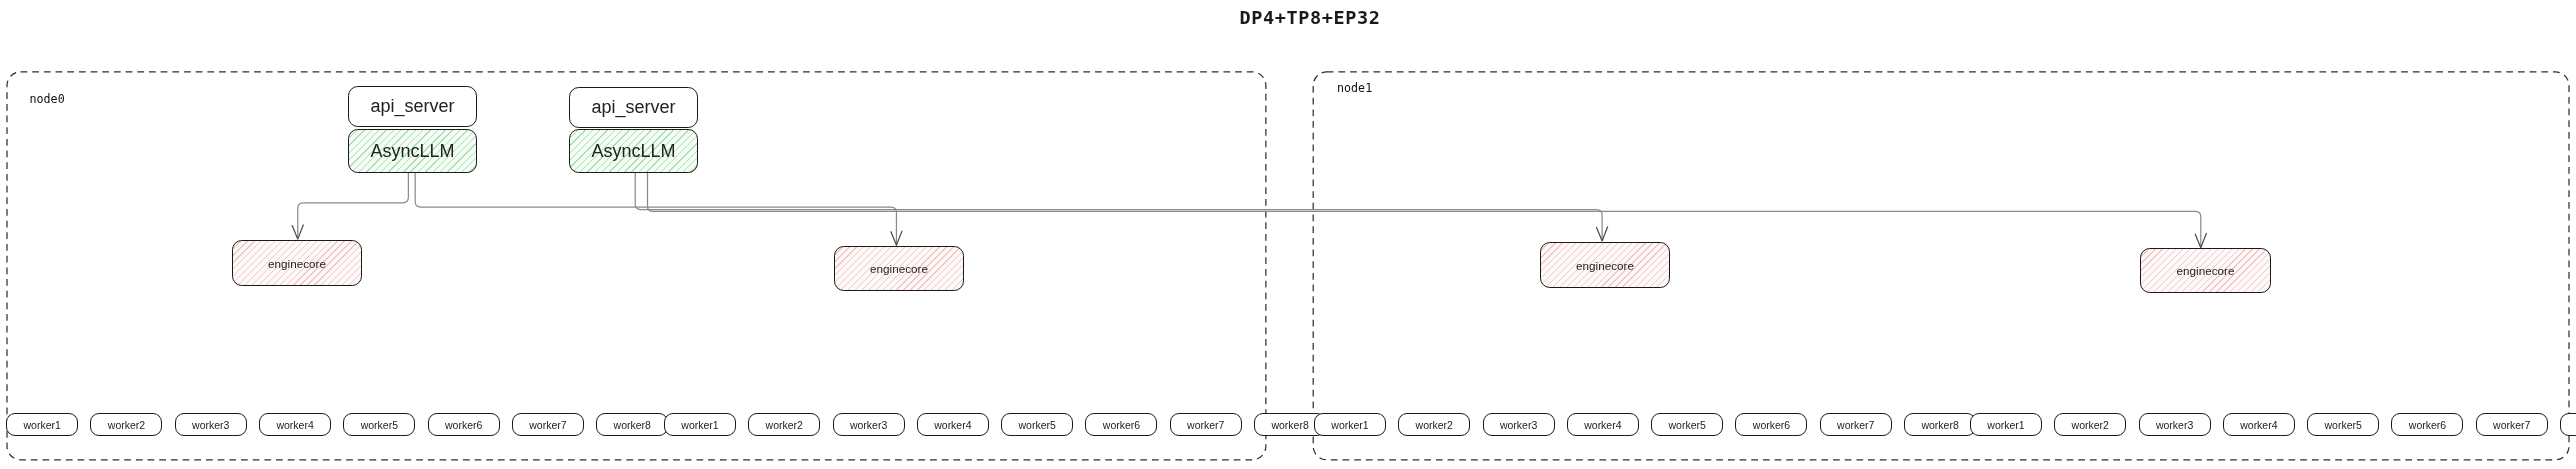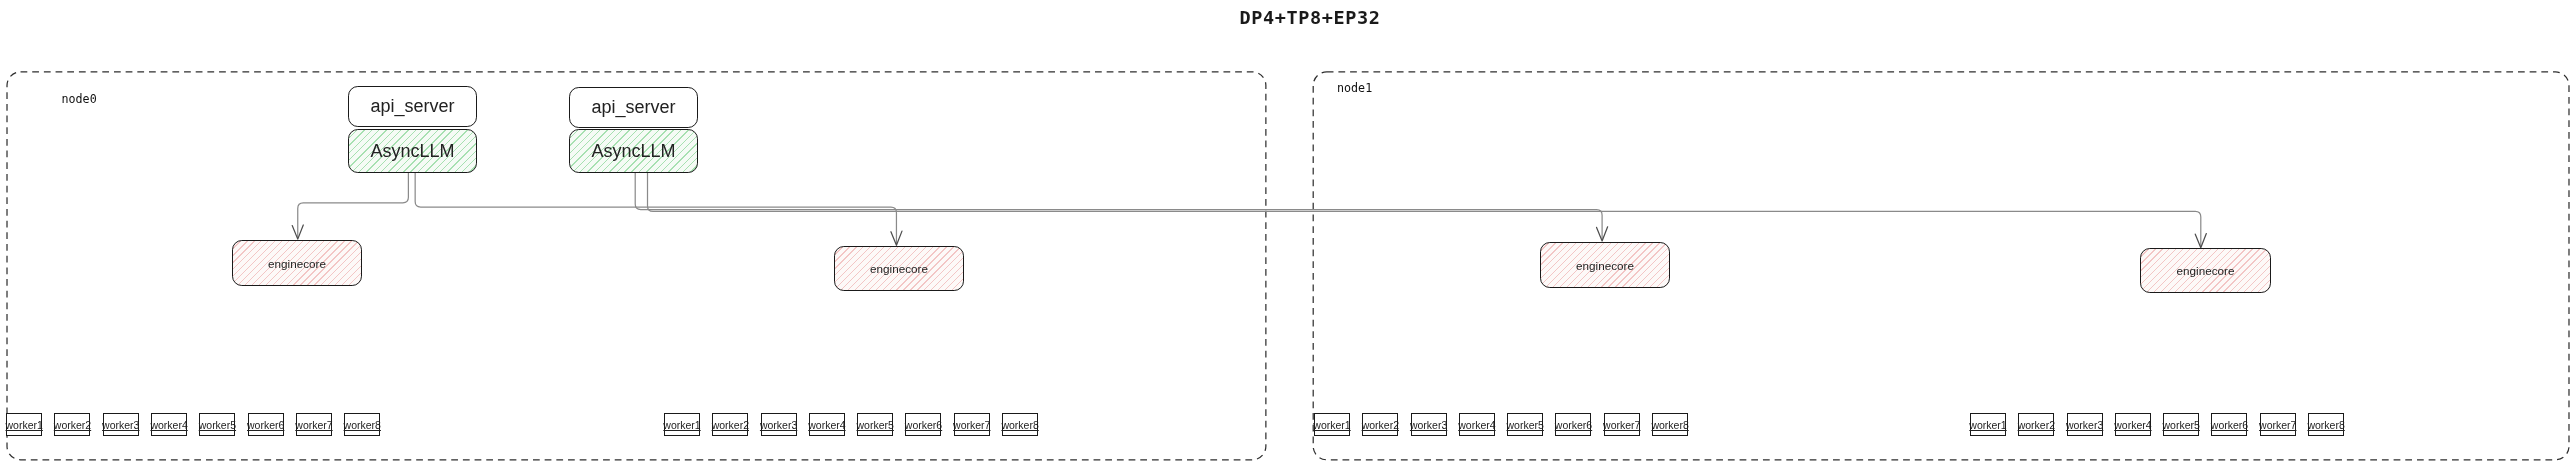--- a/index.html
+++ b/index.html
@@ -41,26 +41,25 @@
     font-size:11.7px;
     background:repeating-linear-gradient(135deg,
       rgba(236,164,164,0.6) 0px, rgba(236,164,164,0.6) 0.9px,
       rgba(0,0,0,0) 0.9px, rgba(0,0,0,0) 4.9px), #fdf9f8;
   }
   .worker-row{
     position:absolute;top:413px;height:23.4px;z-index:2;
     display:flex;gap:12.3px;
   }
   .worker{
-    width:36px;height:23.4px;box-sizing:border-box;
-    border:1.2px solid #1a1a1a;border-radius:0;
+    width:72px;height:23.4px;box-sizing:border-box;
+    border:1.2px solid #1a1a1a;border-radius:9px;
     display:flex;align-items:center;justify-content:center;
     font-size:10.5px;color:#222222;background:#ffffff;
     flex:0 0 auto;
-    text-decoration:underline;
   }
 </style>
 </head>
 <body>
 
 <div id="canvas">
 
   <svg id="wires" viewBox="0 0 4188 763" width="2576" height="469" xmlns="http://www.w3.org/2000/svg">
 
     <rect x="10" y="117" width="2048" height="631" rx="22" fill="none" stroke="#2e2e2e" stroke-width="2" stroke-dasharray="11 8"></rect>
@@ -76,21 +75,21 @@
     <g stroke="#4c4c4c" stroke-width="2" fill="none" stroke-linejoin="round" stroke-linecap="round">
       <path d="M474 367 L483 389 L492 366"></path>
       <path d="M1448 377 L1457 399 L1466 376"></path>
       <path d="M2596 370 L2605 392 L2614 369"></path>
       <path d="M3570 381 L3579 403 L3588 380"></path>
     </g>
   </svg>
 
   <div class="title">DP4+TP8+EP32</div>
 
-  <div class="node-label" style="left:29.5px;top:92px;margin-left:32px;">node0</div>
+  <div class="node-label" style="left:29.5px;top:92px;">node0</div>
   <div class="node-label" style="left:1337px;top:81px;">node1</div>
 
   <div class="box" style="left:348px;top:86px;width:129px;height:41px;">api_server</div>
   <div class="box hatch-green" style="left:348px;top:129px;width:129px;height:44px;">AsyncLLM</div>
 
   <div class="box" style="left:569px;top:87px;width:129px;height:41px;">api_server</div>
   <div class="box hatch-green" style="left:569px;top:129px;width:129px;height:44px;">AsyncLLM</div>
 
   <div class="box hatch-pink" style="left:232px;top:240px;width:130px;height:46px;">enginecore</div>
   <div class="box hatch-pink" style="left:834px;top:246px;width:130px;height:45px;">enginecore</div>

